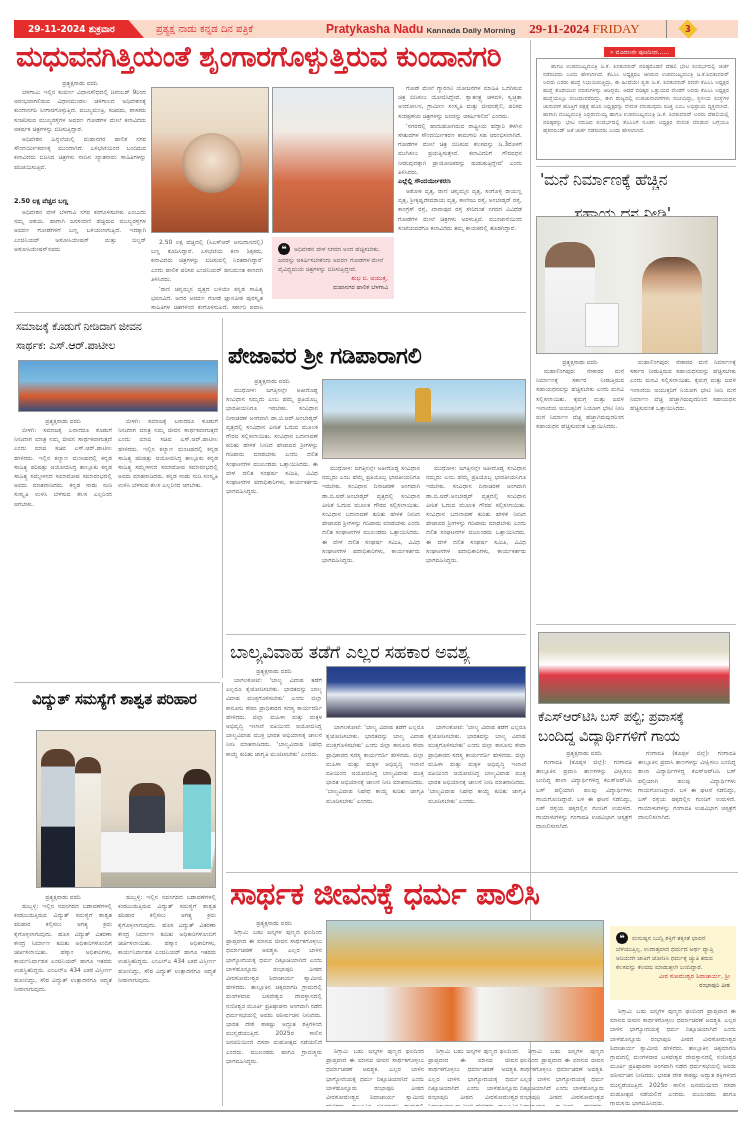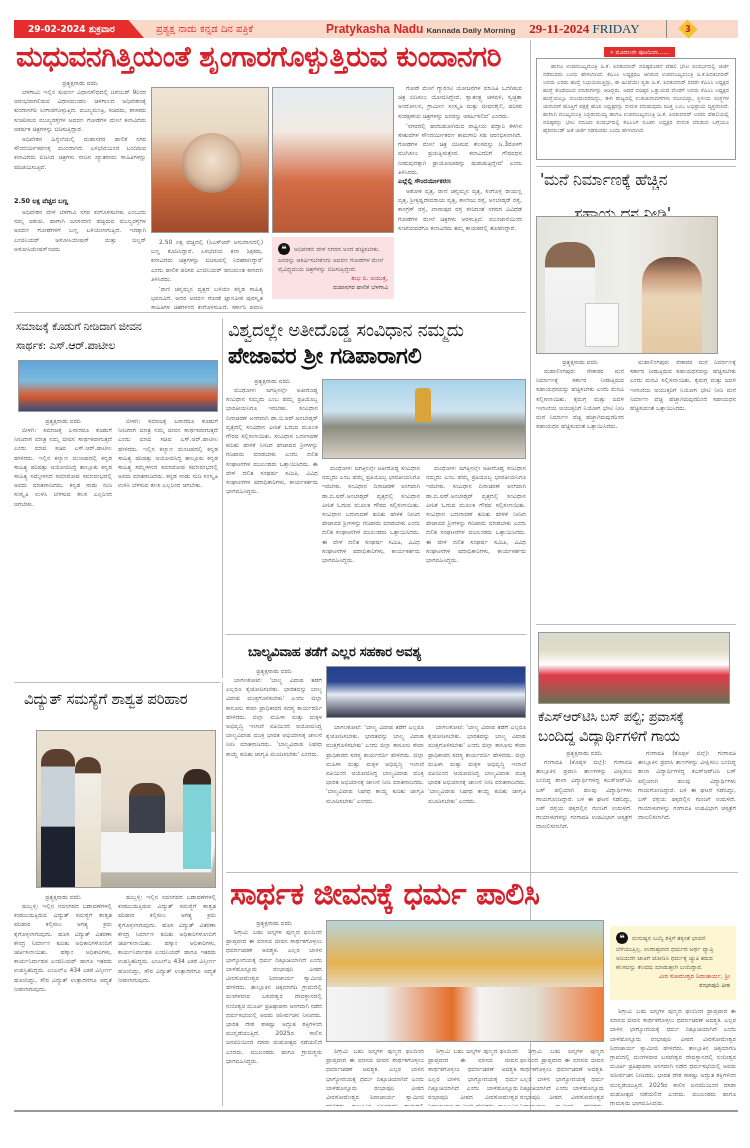--- a/index.html
+++ b/index.html
@@ -9,21 +9,21 @@
   .page { position: absolute; left: 14px; top: 20px; width: 724px; height: 1090px; }
 
   
   .masthead { position: absolute; left: 0; top: 0; width: 724px; height: 18px; background: #fbd9c8; display: flex; align-items: center; }
   .mh-date-left { background: #e52d2d; color: #fff; height: 18px; width: 130px; font-size: 9px; font-weight: bold; display: flex; align-items: center; padding-left: 14px; clip-path: polygon(0 0, 88% 0, 100% 100%, 0 100%); }
   .mh-kannada { color: #d8262c; font-size: 10px; margin-left: 12px; width: 150px; }
   .mh-brand { color: #d8262c; font-family: "Liberation Sans", sans-serif; font-weight: bold; font-size: 12px; margin-left: 20px; }
   .mh-brand-sub { color: #444; font-size: 8px; margin-left: 3px; }
   .mh-date-right { color: #c02020; font-family: "Liberation Serif", serif; font-size: 13px; margin-left: 14px; }
   .mh-date-right b { font-weight: bold; }
-  .mh-date-right span { color: #0c4a6e; }
+  .mh-date-right span { color: #c2410c; }
   .mh-sep { width: 1px; height: 18px; background: #888; margin-left: 26px; }
   .mh-page { margin-left: 12px; width: 18px; height: 16px; background: #f2c230; color: #c0202f; font-weight: bold; font-size: 10px; display: flex; align-items: center; justify-content: center; transform: rotate(45deg) scale(.8); }
   .mh-page span { transform: rotate(-45deg); display: block; }
 
   
   .abs { position: absolute; }
   .col-text { font-size: 6px; line-height: 9.2px; color: #555; text-align: justify; overflow: hidden; }
   .col-text p { text-indent: 8px; margin-bottom: 1px; }
   .byline { font-size: 6px; color: #555; text-align: center; line-height: 9px; }
   .subhead { font-size: 6.5px; font-weight: bold; color: #222; text-align: left; line-height: 9px; }
@@ -55,21 +55,21 @@
   .tag-red { position: absolute; background: #e52d2d; color: #fff; font-size: 6px; padding: 1px 6px; }
 
   .boxed { position: absolute; border: 1px solid #999; }
 </style>
 </head>
 <body>
 
 <div class="page">
 
   <div class="masthead">
-    <div class="mh-date-left">29-02-2024 ಶುಕ್ರವಾರ</div>
+    <div class="mh-date-left">29-11-2024 ಶುಕ್ರವಾರ</div>
     <div class="mh-kannada">ಪ್ರತ್ಯಕ್ಷ ನಾಡು ಕನ್ನಡ ದಿನ ಪತ್ರಿಕೆ</div>
     <div class="mh-brand"><span>Pratykasha Nadu</span><span class="mh-brand-sub">Kannada Daily Morning</span></div>
     <div class="mh-date-right"><b>29-11-2024</b> <span>FRIDAY</span></div>
     <div class="mh-sep"></div>
     <div class="mh-page">
         <span>3</span>
       </div>
   </div>
 
   <div class="abs headline-red" style="left:2px; top:20px; width:508px; font-size:28px; line-height:34px;">ಮಧುವನಗಿತ್ತಿಯಂತೆ ಶೃಂಗಾರಗೊಳ್ಳುತ್ತಿರುವ ಕುಂದಾನಗರಿ</div>
@@ -150,52 +150,51 @@
   <div class="photo photo-stage" style="left:4px; top:340px; width:200px; height:52px;"></div>
   <div class="abs byline" style="left:0; top:396px; width:98px;">ಪ್ರತ್ಯಕ್ಷನಾಡು ವರದಿ</div>
   <div class="abs col-text" style="left:0; top:405px; width:98px; height:250px;">
       <p>ಬೀಳಗಿ: ಸಮಾಜಕ್ಕೆ ಏನಾದರೂ ಕೊಡುಗೆ ನೀಡಿದಾಗ ಮಾತ್ರ ನಮ್ಮ ಜೀವನ ಸಾರ್ಥಕವಾಗುತ್ತದೆ ಎಂದು ಮಾಜಿ ಸಚಿವ ಎಸ್.ಆರ್.ಪಾಟೀಲ ಹೇಳಿದರು. ಇಲ್ಲಿನ ಕಲ್ಯಾಣ ಮಂಟಪದಲ್ಲಿ ಕನ್ನಡ ಸಾಹಿತ್ಯ ಪರಿಷತ್ತು ಆಯೋಜಿಸಿದ್ದ ತಾಲ್ಲೂಕು ಕನ್ನಡ ಸಾಹಿತ್ಯ ಸಮ್ಮೇಳನದ ಸಮಾರೋಪ ಸಮಾರಂಭದಲ್ಲಿ ಅವರು ಮಾತನಾಡಿದರು. ಕನ್ನಡ ನಾಡು ನುಡಿ ಸಂಸ್ಕೃತಿ ಉಳಿಸಿ ಬೆಳೆಸುವ ಕೆಲಸ ಎಲ್ಲರಿಂದ ಆಗಬೇಕು.</p>
     </div>
   <div class="abs col-text" style="left:104px; top:396px; width:100px; height:259px;">
       <p>ಬೀಳಗಿ: ಸಮಾಜಕ್ಕೆ ಏನಾದರೂ ಕೊಡುಗೆ ನೀಡಿದಾಗ ಮಾತ್ರ ನಮ್ಮ ಜೀವನ ಸಾರ್ಥಕವಾಗುತ್ತದೆ ಎಂದು ಮಾಜಿ ಸಚಿವ ಎಸ್.ಆರ್.ಪಾಟೀಲ ಹೇಳಿದರು. ಇಲ್ಲಿನ ಕಲ್ಯಾಣ ಮಂಟಪದಲ್ಲಿ ಕನ್ನಡ ಸಾಹಿತ್ಯ ಪರಿಷತ್ತು ಆಯೋಜಿಸಿದ್ದ ತಾಲ್ಲೂಕು ಕನ್ನಡ ಸಾಹಿತ್ಯ ಸಮ್ಮೇಳನದ ಸಮಾರೋಪ ಸಮಾರಂಭದಲ್ಲಿ ಅವರು ಮಾತನಾಡಿದರು. ಕನ್ನಡ ನಾಡು ನುಡಿ ಸಂಸ್ಕೃತಿ ಉಳಿಸಿ ಬೆಳೆಸುವ ಕೆಲಸ ಎಲ್ಲರಿಂದ ಆಗಬೇಕು.</p>
     </div>
   <div class="rule-v" style="left:208px; top:298px; height:360px;"></div>
 
-  <div class="abs headline-black" style="left:214px; top:298px; width:298px; font-size:18px; line-height:24px; font-weight:normal;">ವಿಶ್ವದಲ್ಲೇ ಅತೀದೊಡ್ಡ ಸಂವಿಧಾನ ನಮ್ಮದು</div>
   <div class="abs headline-black" style="left:214px; top:322px; width:298px; font-size:22px; line-height:28px;">ಪೇಜಾವರ ಶ್ರೀ ಗಡಿಪಾರಾಗಲಿ</div>
   <div class="abs byline" style="left:212px; top:356px; width:92px;">ಪ್ರತ್ಯಕ್ಷನಾಡು ವರದಿ</div>
   <div class="abs col-text" style="left:212px; top:365px; width:92px; height:245px;">
       <p>ಮುಧೋಳ: ಜಗತ್ತಿನಲ್ಲೇ ಅತೀದೊಡ್ಡ ಸಂವಿಧಾನ ನಮ್ಮದು ಎಂಬ ಹೆಮ್ಮೆ ಪ್ರತಿಯೊಬ್ಬ ಭಾರತೀಯನಿಗೂ ಇರಬೇಕು. ಸಂವಿಧಾನ ದಿನಾಚರಣೆ ಅಂಗವಾಗಿ ಡಾ.ಬಿ.ಆರ್.ಅಂಬೇಡ್ಕರ್ ವೃತ್ತದಲ್ಲಿ ಸಂವಿಧಾನ ಪೀಠಿಕೆ ಓದುವ ಮೂಲಕ ಗೌರವ ಸಲ್ಲಿಸಲಾಯಿತು. ಸಂವಿಧಾನ ಬದಲಾವಣೆ ಕುರಿತು ಹೇಳಿಕೆ ನೀಡಿದ ಪೇಜಾವರ ಶ್ರೀಗಳನ್ನು ಗಡಿಪಾರು ಮಾಡಬೇಕು ಎಂದು ದಲಿತ ಸಂಘಟನೆಗಳ ಮುಖಂಡರು ಒತ್ತಾಯಿಸಿದರು. ಈ ವೇಳೆ ದಲಿತ ಸಂಘರ್ಷ ಸಮಿತಿ, ವಿವಿಧ ಸಂಘಟನೆಗಳ ಪದಾಧಿಕಾರಿಗಳು, ಕಾರ್ಯಕರ್ತರು ಭಾಗವಹಿಸಿದ್ದರು.</p>
     </div>
   <div class="photo photo-rally" style="left:308px; top:359px; width:204px; height:80px;">
     <div style="position:absolute; left:92px; top:8px; width:16px; height:34px; background:#d9a53a; border-radius:4px 4px 0 0;"></div>
   </div>
   <div class="abs col-text" style="left:308px; top:443px; width:98px; height:167px;">
       <p>ಮುಧೋಳ: ಜಗತ್ತಿನಲ್ಲೇ ಅತೀದೊಡ್ಡ ಸಂವಿಧಾನ ನಮ್ಮದು ಎಂಬ ಹೆಮ್ಮೆ ಪ್ರತಿಯೊಬ್ಬ ಭಾರತೀಯನಿಗೂ ಇರಬೇಕು. ಸಂವಿಧಾನ ದಿನಾಚರಣೆ ಅಂಗವಾಗಿ ಡಾ.ಬಿ.ಆರ್.ಅಂಬೇಡ್ಕರ್ ವೃತ್ತದಲ್ಲಿ ಸಂವಿಧಾನ ಪೀಠಿಕೆ ಓದುವ ಮೂಲಕ ಗೌರವ ಸಲ್ಲಿಸಲಾಯಿತು. ಸಂವಿಧಾನ ಬದಲಾವಣೆ ಕುರಿತು ಹೇಳಿಕೆ ನೀಡಿದ ಪೇಜಾವರ ಶ್ರೀಗಳನ್ನು ಗಡಿಪಾರು ಮಾಡಬೇಕು ಎಂದು ದಲಿತ ಸಂಘಟನೆಗಳ ಮುಖಂಡರು ಒತ್ತಾಯಿಸಿದರು. ಈ ವೇಳೆ ದಲಿತ ಸಂಘರ್ಷ ಸಮಿತಿ, ವಿವಿಧ ಸಂಘಟನೆಗಳ ಪದಾಧಿಕಾರಿಗಳು, ಕಾರ್ಯಕರ್ತರು ಭಾಗವಹಿಸಿದ್ದರು.</p>
     </div>
   <div class="abs col-text" style="left:412px; top:443px; width:100px; height:167px;">
       <p>ಮುಧೋಳ: ಜಗತ್ತಿನಲ್ಲೇ ಅತೀದೊಡ್ಡ ಸಂವಿಧಾನ ನಮ್ಮದು ಎಂಬ ಹೆಮ್ಮೆ ಪ್ರತಿಯೊಬ್ಬ ಭಾರತೀಯನಿಗೂ ಇರಬೇಕು. ಸಂವಿಧಾನ ದಿನಾಚರಣೆ ಅಂಗವಾಗಿ ಡಾ.ಬಿ.ಆರ್.ಅಂಬೇಡ್ಕರ್ ವೃತ್ತದಲ್ಲಿ ಸಂವಿಧಾನ ಪೀಠಿಕೆ ಓದುವ ಮೂಲಕ ಗೌರವ ಸಲ್ಲಿಸಲಾಯಿತು. ಸಂವಿಧಾನ ಬದಲಾವಣೆ ಕುರಿತು ಹೇಳಿಕೆ ನೀಡಿದ ಪೇಜಾವರ ಶ್ರೀಗಳನ್ನು ಗಡಿಪಾರು ಮಾಡಬೇಕು ಎಂದು ದಲಿತ ಸಂಘಟನೆಗಳ ಮುಖಂಡರು ಒತ್ತಾಯಿಸಿದರು. ಈ ವೇಳೆ ದಲಿತ ಸಂಘರ್ಷ ಸಮಿತಿ, ವಿವಿಧ ಸಂಘಟನೆಗಳ ಪದಾಧಿಕಾರಿಗಳು, ಕಾರ್ಯಕರ್ತರು ಭಾಗವಹಿಸಿದ್ದರು.</p>
     </div>
 
   <div class="rule-h" style="left:212px; top:614px; width:300px;"></div>
-  <div class="abs headline-black" style="left:234px; top:620px; width:294px; font-size:13px; line-height:24px; font-weight:bold;">ಬಾಲ್ಯವಿವಾಹ ತಡೆಗೆ ಎಲ್ಲರ ಸಹಕಾರ ಅವಶ್ಯ</div>
+  <div class="abs headline-black" style="left:216px; top:620px; width:294px; font-size:18px; line-height:24px; font-weight:normal;">ಬಾಲ್ಯವಿವಾಹ ತಡೆಗೆ ಎಲ್ಲರ ಸಹಕಾರ ಅವಶ್ಯ</div>
   <div class="abs byline" style="left:212px; top:646px; width:96px;">ಪ್ರತ್ಯಕ್ಷನಾಡು ವರದಿ</div>
   <div class="abs col-text" style="left:212px; top:655px; width:96px; height:190px;">
       <p>ಬಾಗಲಕೋಟೆ: 'ಬಾಲ್ಯ ವಿವಾಹ ತಡೆಗೆ ಎಲ್ಲರೂ ಕೈಜೋಡಿಸಬೇಕು. ಭಾರತವನ್ನು ಬಾಲ್ಯ ವಿವಾಹ ಮುಕ್ತಗೊಳಿಸಬೇಕು' ಎಂದು ಜಿಲ್ಲಾ ಕಾನೂನು ಸೇವಾ ಪ್ರಾಧಿಕಾರದ ಸದಸ್ಯ ಕಾರ್ಯದರ್ಶಿ ಹೇಳಿದರು. ಜಿಲ್ಲಾ ಮಹಿಳಾ ಮತ್ತು ಮಕ್ಕಳ ಅಭಿವೃದ್ಧಿ ಇಲಾಖೆ ವತಿಯಿಂದ ಆಯೋಜಿಸಿದ್ದ ಬಾಲ್ಯವಿವಾಹ ಮುಕ್ತ ಭಾರತ ಅಭಿಯಾನಕ್ಕೆ ಚಾಲನೆ ನೀಡಿ ಮಾತನಾಡಿದರು. 'ಬಾಲ್ಯವಿವಾಹ ನಿಷೇಧ ಕಾಯ್ದೆ ಕುರಿತು ಜಾಗೃತಿ ಮೂಡಿಸಬೇಕು' ಎಂದರು.</p>
     </div>
   <div class="photo photo-posters" style="left:312px; top:646px; width:200px; height:52px;"></div>
   <div class="abs col-text" style="left:312px; top:702px; width:98px; height:143px;">
       <p>ಬಾಗಲಕೋಟೆ: 'ಬಾಲ್ಯ ವಿವಾಹ ತಡೆಗೆ ಎಲ್ಲರೂ ಕೈಜೋಡಿಸಬೇಕು. ಭಾರತವನ್ನು ಬಾಲ್ಯ ವಿವಾಹ ಮುಕ್ತಗೊಳಿಸಬೇಕು' ಎಂದು ಜಿಲ್ಲಾ ಕಾನೂನು ಸೇವಾ ಪ್ರಾಧಿಕಾರದ ಸದಸ್ಯ ಕಾರ್ಯದರ್ಶಿ ಹೇಳಿದರು. ಜಿಲ್ಲಾ ಮಹಿಳಾ ಮತ್ತು ಮಕ್ಕಳ ಅಭಿವೃದ್ಧಿ ಇಲಾಖೆ ವತಿಯಿಂದ ಆಯೋಜಿಸಿದ್ದ ಬಾಲ್ಯವಿವಾಹ ಮುಕ್ತ ಭಾರತ ಅಭಿಯಾನಕ್ಕೆ ಚಾಲನೆ ನೀಡಿ ಮಾತನಾಡಿದರು. 'ಬಾಲ್ಯವಿವಾಹ ನಿಷೇಧ ಕಾಯ್ದೆ ಕುರಿತು ಜಾಗೃತಿ ಮೂಡಿಸಬೇಕು' ಎಂದರು.</p>
     </div>
   <div class="abs col-text" style="left:414px; top:702px; width:98px; height:143px;">
       <p>ಬಾಗಲಕೋಟೆ: 'ಬಾಲ್ಯ ವಿವಾಹ ತಡೆಗೆ ಎಲ್ಲರೂ ಕೈಜೋಡಿಸಬೇಕು. ಭಾರತವನ್ನು ಬಾಲ್ಯ ವಿವಾಹ ಮುಕ್ತಗೊಳಿಸಬೇಕು' ಎಂದು ಜಿಲ್ಲಾ ಕಾನೂನು ಸೇವಾ ಪ್ರಾಧಿಕಾರದ ಸದಸ್ಯ ಕಾರ್ಯದರ್ಶಿ ಹೇಳಿದರು. ಜಿಲ್ಲಾ ಮಹಿಳಾ ಮತ್ತು ಮಕ್ಕಳ ಅಭಿವೃದ್ಧಿ ಇಲಾಖೆ ವತಿಯಿಂದ ಆಯೋಜಿಸಿದ್ದ ಬಾಲ್ಯವಿವಾಹ ಮುಕ್ತ ಭಾರತ ಅಭಿಯಾನಕ್ಕೆ ಚಾಲನೆ ನೀಡಿ ಮಾತನಾಡಿದರು. 'ಬಾಲ್ಯವಿವಾಹ ನಿಷೇಧ ಕಾಯ್ದೆ ಕುರಿತು ಜಾಗೃತಿ ಮೂಡಿಸಬೇಕು' ಎಂದರು.</p>
     </div>
 
   <div class="rule-h" style="left:0; top:662px; width:206px;"></div>
-  <div class="abs headline-black" style="left:10px; top:668px; width:206px; font-size:15px; line-height:22px; font-weight:normal;">ವಿದ್ಯುತ್ ಸಮಸ್ಯೆಗೆ ಶಾಶ್ವತ ಪರಿಹಾರ</div>
+  <div class="abs headline-black" style="left:18px; top:668px; width:206px; font-size:15px; line-height:22px; font-weight:bold;">ವಿದ್ಯುತ್ ಸಮಸ್ಯೆಗೆ ಶಾಶ್ವತ ಪರಿಹಾರ</div>
   <div class="photo photo-map" style="left:22px; top:710px; width:180px; height:158px;">
     <div style="position:absolute; left:60px; top:100px; width:118px; height:42px; background:#f4f4f4; border:1px solid #ccc; transform:skewX(-10deg);"></div>
     <div style="position:absolute; left:4px; top:18px; width:34px; height:140px; background:linear-gradient(180deg,#5b4030 0%,#5b4030 12%,#c9d2d8 13%,#c9d2d8 55%,#1d2230 56%); border-radius:14px 14px 0 0;"></div>
     <div style="position:absolute; left:38px; top:26px; width:26px; height:130px; background:linear-gradient(180deg,#5b4030 0%,#5b4030 12%,#f2eee6 13%,#e6dcc8 100%); border-radius:12px 12px 0 0;"></div>
     <div style="position:absolute; left:92px; top:52px; width:36px; height:50px; background:linear-gradient(180deg,#5b4030 0%,#5b4030 25%,#3b404a 26%); border-radius:14px 14px 0 0;"></div>
     <div style="position:absolute; left:146px; top:38px; width:28px; height:100px; background:linear-gradient(180deg,#3a2a22 0%,#3a2a22 15%,#7dd3d7 16%,#7dd3d7 100%); border-radius:12px 12px 0 0;"></div>
   </div>
   <div class="abs byline" style="left:0; top:872px; width:98px;">ಪ್ರತ್ಯಕ್ಷನಾಡು ವರದಿ</div>
   <div class="abs col-text" style="left:0; top:881px; width:98px; height:205px;">
       <p>ಹುಬ್ಬಳ್ಳಿ: ಇಲ್ಲಿನ ನವನಗರದ ಬಡಾವಣೆಗಳಲ್ಲಿ ಕಂಡುಬರುತ್ತಿರುವ ವಿದ್ಯುತ್ ಸಮಸ್ಯೆಗೆ ಶಾಶ್ವತ ಪರಿಹಾರ ಕಲ್ಪಿಸಲು ಅಗತ್ಯ ಕ್ರಮ ಕೈಗೊಳ್ಳಲಾಗುವುದು. ಹೊಸ ವಿದ್ಯುತ್ ವಿತರಣಾ ಕೇಂದ್ರ ನಿರ್ಮಾಣ ಕುರಿತು ಅಧಿಕಾರಿಗಳೊಂದಿಗೆ ಚರ್ಚಿಸಲಾಯಿತು. ಹೆಸ್ಕಾಂ ಅಧಿಕಾರಿಗಳು, ಕಾರ್ಯನಿರ್ವಾಹಕ ಎಂಜಿನಿಯರ್ ಹಾಗೂ ಇತರರು ಉಪಸ್ಥಿತರಿದ್ದರು. ಎಂಎಲ್ಎ 434 ಎಕರೆ ವಿಸ್ತೀರ್ಣ ಹೊಂದಿದ್ದು, ಸೌರ ವಿದ್ಯುತ್ ಉತ್ಪಾದನೆಗೂ ಆದ್ಯತೆ ನೀಡಲಾಗುವುದು.</p>

